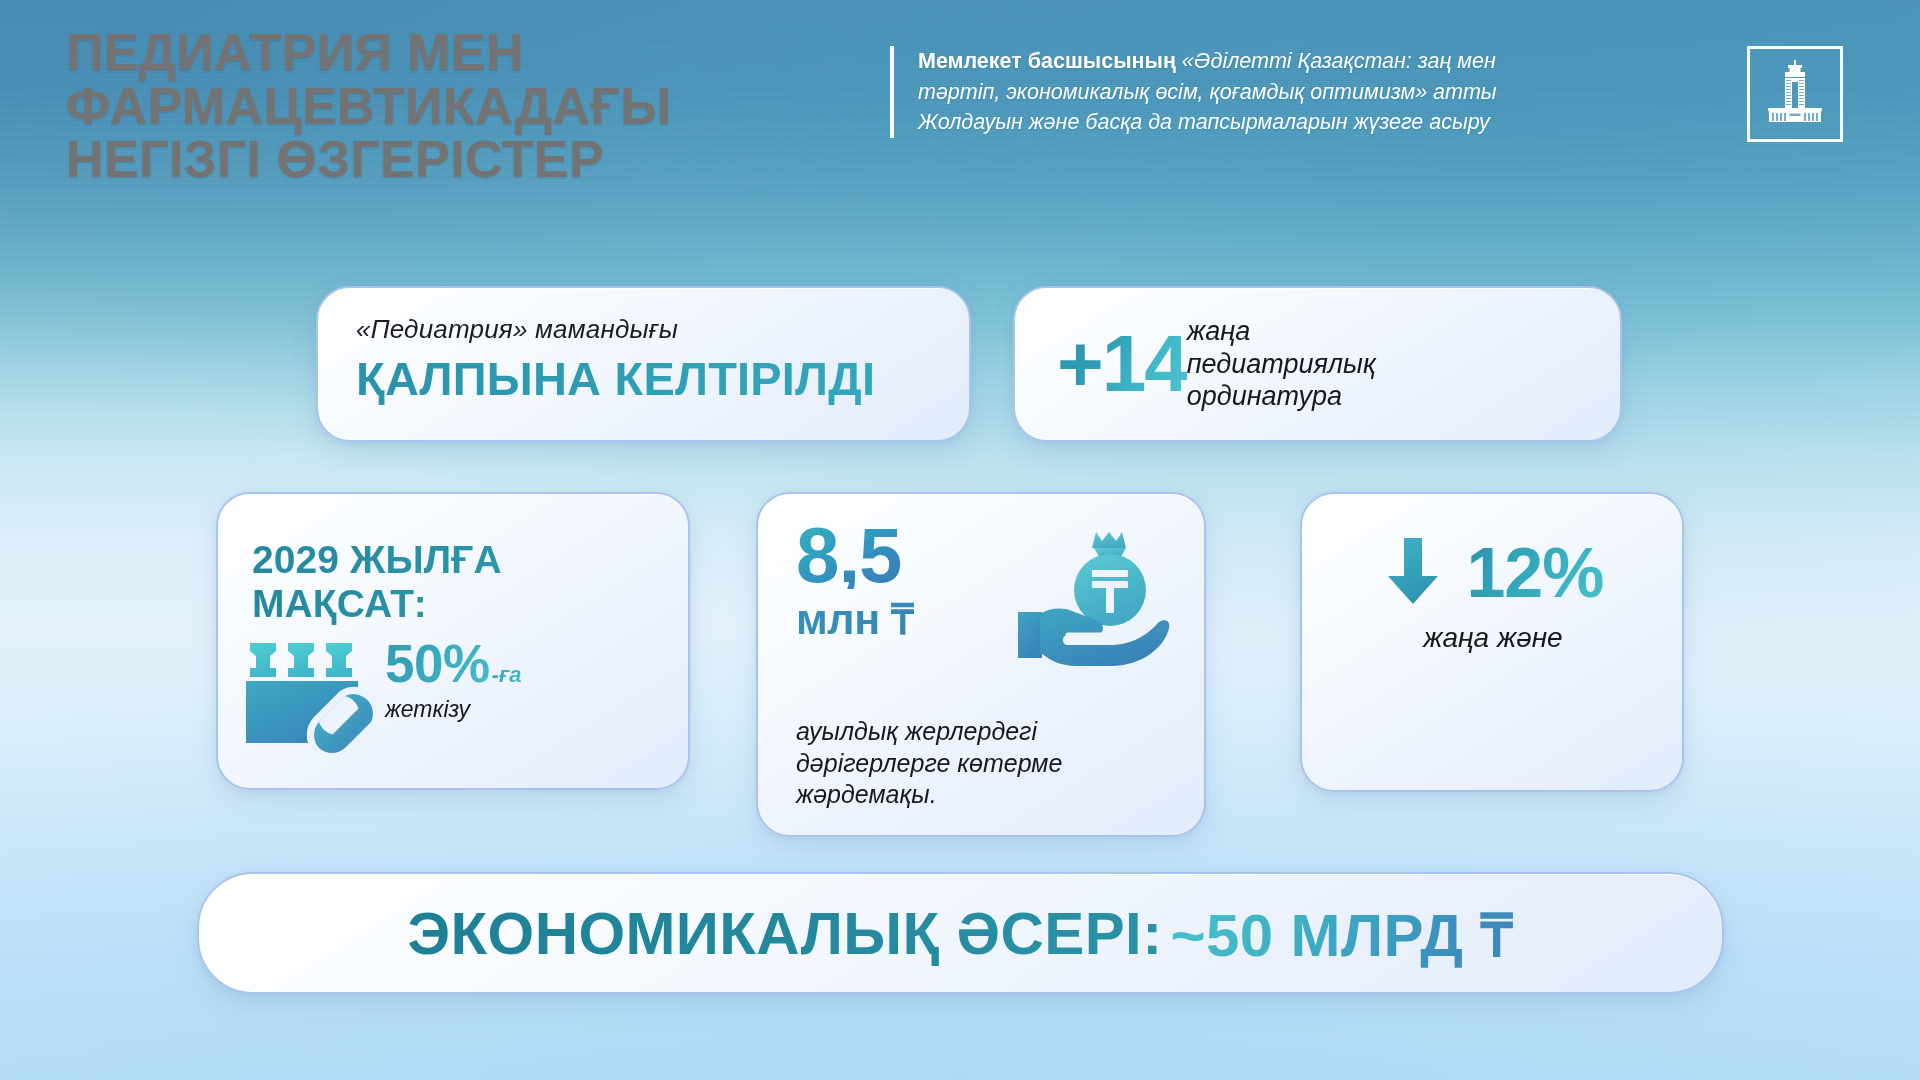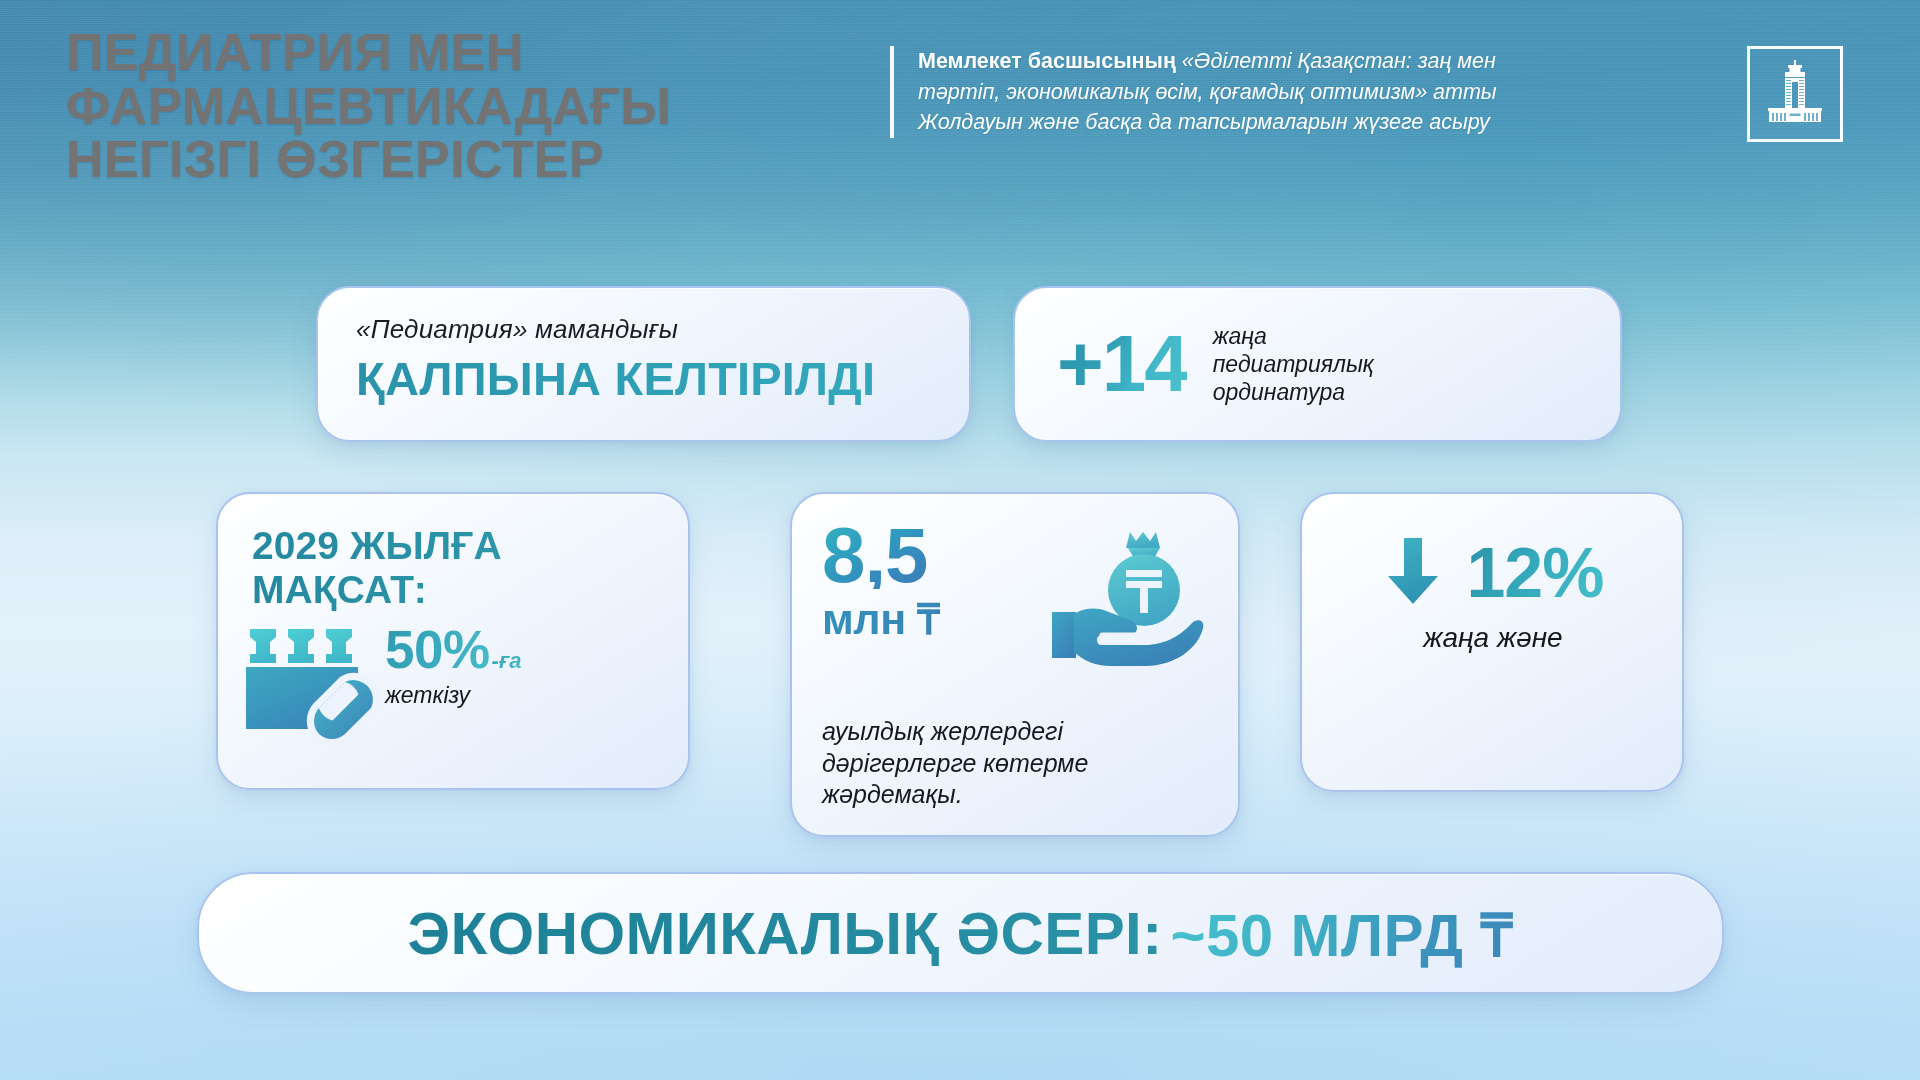--- a/index.html
+++ b/index.html
@@ -143,45 +143,44 @@
     white-space: nowrap;
   }
 
   
   #card-residency {
     left: 1013px; top: 286px;
     width: 609px; height: 156px;
     display: flex;
     align-items: center;
     padding: 0 34px 0 42px;
-    gap: 26px;
   }
   #residency-number {
     font-size: 80px;
     font-weight: 800;
     line-height: 0.9;
     letter-spacing: -2px;
     background: linear-gradient(118deg, #2b93a9 0%, #2f9db4 34%, #3fb4c6 62%, #4cc3cf 100%);
     -webkit-background-clip: text;
     background-clip: text;
     color: transparent;
   }
   #residency-label {
-    font-size: 23px;
+    font-size: 27px;
     line-height: 1.22;
     font-style: italic;
     color: #17181c;
     white-space: pre-line;
   }
 
   
   #card-goal {
     left: 216px; top: 492px;
     width: 474px; height: 298px;
-    padding: 30px 28px 0 34px;
+    padding: 44px 28px 0 34px;
   }
   #goal-title {
     font-size: 39px;
     font-weight: 700;
     line-height: 1.12;
     letter-spacing: 0.1px;
     white-space: pre-line;
     background: linear-gradient(96deg, #24889f 0%, #2c95aa 60%, #319cb0 100%);
     -webkit-background-clip: text;
     background-clip: text;
@@ -235,23 +234,23 @@
   }
   #goal-foot {
     font-size: 23px;
     font-style: italic;
     color: #16171b;
     margin-top: 2px;
   }
 
   
   #card-payment {
-    left: 790px; top: 492px;
+    left: 756px; top: 492px;
     width: 450px; height: 345px;
-    padding: 28px 30px 0 30px;
+    padding: 28px 30px 0 38px;
   }
   #payment-top {
     display: flex;
     align-items: flex-start;
     justify-content: space-between;
   }
   #payment-amount {
     font-size: 78px;
     font-weight: 800;
     line-height: 0.86;

